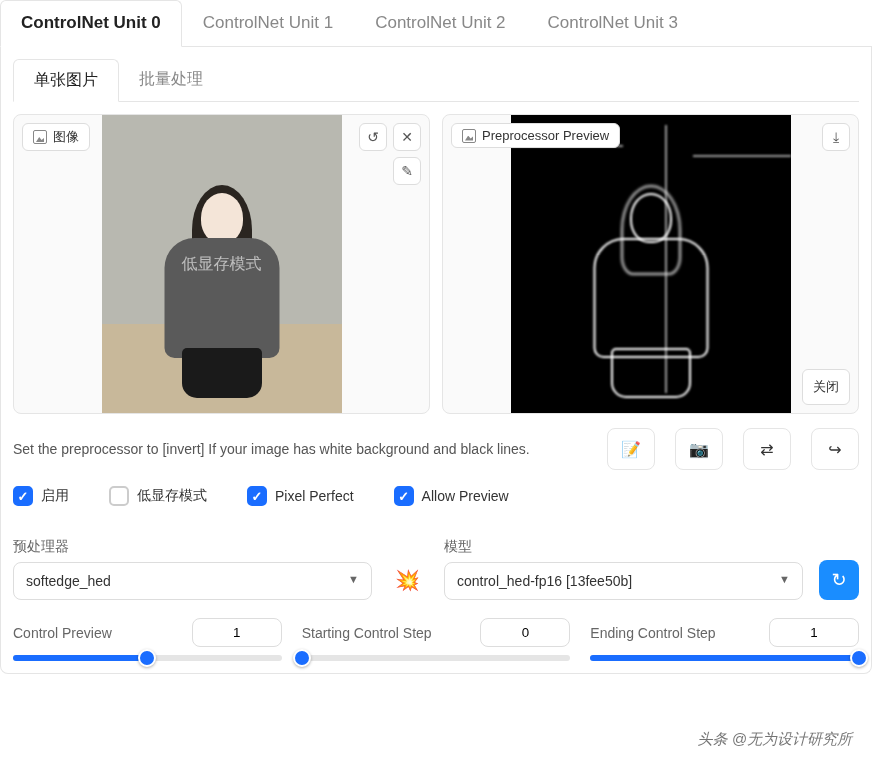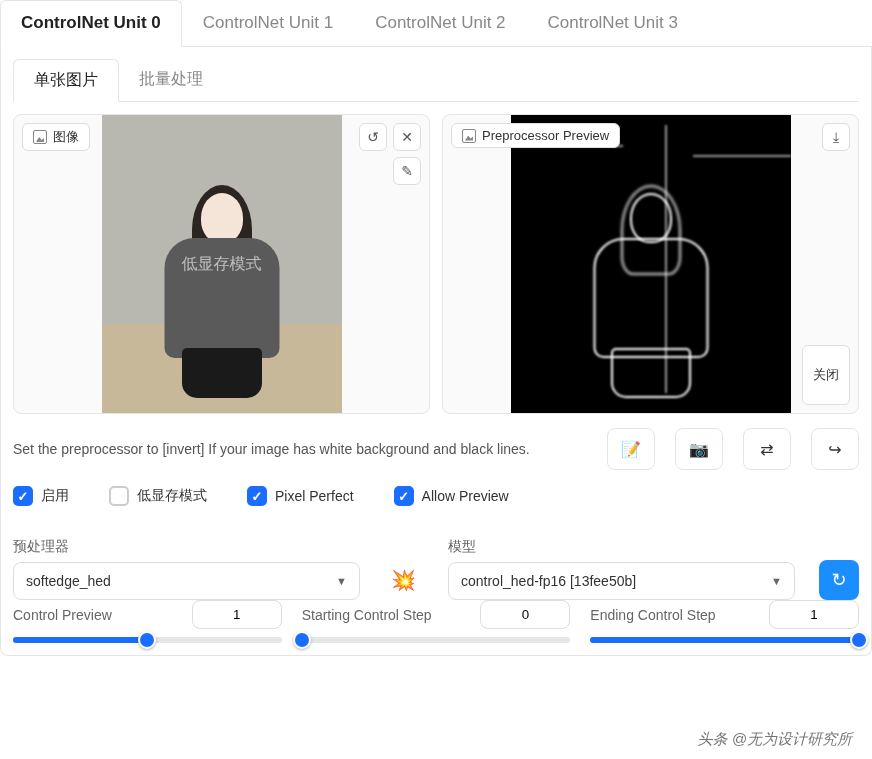--- a/index.html
+++ b/index.html
@@ -26,33 +26,33 @@
 .person-body { position: absolute; top: 75px; left: 50%; transform: translateX(-50%); width: 115px; height: 120px; background: #5a5a5a; border-radius: 30px 30px 10px 10px; }
 .person-skirt { position: absolute; top: 185px; left: 50%; transform: translateX(-50%); width: 80px; height: 50px; background: #1a1a1a; border-radius: 5px 5px 15px 15px; }
 .watermark { position: absolute; top: 50%; left: 50%; transform: translate(-50%, -50%); color: rgba(255,255,255,0.6); font-size: 16px; z-index: 3; }
 .edge-preview { position: absolute; left: 50%; top: 0; transform: translateX(-50%); width: 280px; height: 100%; background: #000; }
 .edge-sil { position: absolute; left: 50%; bottom: 0; transform: translateX(-50%); width: 140px; height: 250px; }
 .edge-head { position: absolute; top: 30px; left: 50%; transform: translateX(-50%); width: 42px; height: 50px; border: 2px solid #fff; border-radius: 50% 50% 45% 45%; filter: blur(1px); }
 .edge-hair { position: absolute; top: 22px; left: 50%; transform: translateX(-50%); width: 60px; height: 90px; border: 2px solid #ddd; border-radius: 50% 50% 20% 20%; filter: blur(1.5px); }
 .edge-body { position: absolute; top: 75px; left: 50%; transform: translateX(-50%); width: 115px; height: 120px; border: 2px solid #fff; border-radius: 30px 30px 10px 10px; filter: blur(1px); }
 .edge-skirt { position: absolute; top: 185px; left: 50%; transform: translateX(-50%); width: 80px; height: 50px; border: 2px solid #fff; border-radius: 5px 5px 15px 15px; filter: blur(1px); }
 .edge-line { position: absolute; background: rgba(255,255,255,0.6); filter: blur(1px); }
-.close-badge { position: absolute; bottom: 8px; right: 8px; background: #fff; border: 1px solid #ddd; border-radius: 6px; padding: 20px 10px; font-size: 13px; cursor: pointer; font-family: Liberation Serif, serif; }
+.close-badge { position: absolute; bottom: 8px; right: 8px; background: #fff; border: 1px solid #ddd; border-radius: 6px; padding: 8px 10px; font-size: 13px; cursor: pointer; font-family: Liberation Serif, serif; }
 .hint-row { display: flex; align-items: center; gap: 20px; margin: 14px 0; }
 .hint-text { flex: 1; color: #555; line-height: 1.5; }
 .action-btn { width: 48px; height: 42px; border: 1px solid #e5e5e5; border-radius: 8px; background: #fff; display: flex; align-items: center; justify-content: center; cursor: pointer; font-size: 16px; }
 .checks { display: flex; gap: 40px; margin: 16px 0 32px; }
 .check-item { display: flex; align-items: center; gap: 8px; cursor: pointer; }
 .checkbox { width: 20px; height: 20px; border: 2px solid #ccc; border-radius: 5px; display: flex; align-items: center; justify-content: center; }
 .checkbox.checked { background: #1a6dff; border-color: #1a6dff; }
 .checkbox.checked::after { content: "✓"; color: #fff; font-size: 13px; font-weight: bold; }
-.selects { display: flex; gap: 24px; align-items: flex-end; }
+.selects { display: flex; gap: 16px; align-items: flex-end; margin-bottom: 18px; }
 .select-group { flex: 1; }
 .select-label { color: #666; margin-bottom: 6px; font-size: 14px; }
-.select-box { border: 1px solid #ddd; border-radius: 8px; padding: 10px 12px; display: flex; justify-content: space-between; align-items: center; cursor: pointer; background: #fff; }
+.select-box { border: 1px solid #ddd; border-radius: 8px; padding: 10px 12px; display: flex; justify-content: space-between; cursor: pointer; background: #fff; }
 .explode-btn { width: 40px; height: 40px; display: flex; align-items: center; justify-content: center; cursor: pointer; font-size: 20px; }
 .refresh-btn { width: 40px; height: 40px; background: #1a8dff; border-radius: 8px; display: flex; align-items: center; justify-content: center; cursor: pointer; color: #fff; font-size: 18px; }
 .sliders { display: flex; gap: 20px; }
 .slider-group { flex: 1; }
 .slider-head { display: flex; justify-content: space-between; align-items: center; margin-bottom: 8px; }
 .slider-label { color: #666; font-size: 14px; }
 .slider-val { border: 1px solid #ddd; border-radius: 8px; padding: 6px 0; width: 90px; text-align: center; background: #fff; }
 .slider-track { position: relative; height: 6px; background: #e5e5e5; border-radius: 3px; }
 .slider-fill { position: absolute; height: 100%; background: #1a6dff; border-radius: 3px; }
 .slider-thumb { position: absolute; top: 50%; transform: translate(-50%, -50%); width: 18px; height: 18px; background: #1a6dff; border-radius: 50%; border: 2px solid #fff; box-shadow: 0 1px 3px rgba(0,0,0,0.3); }

